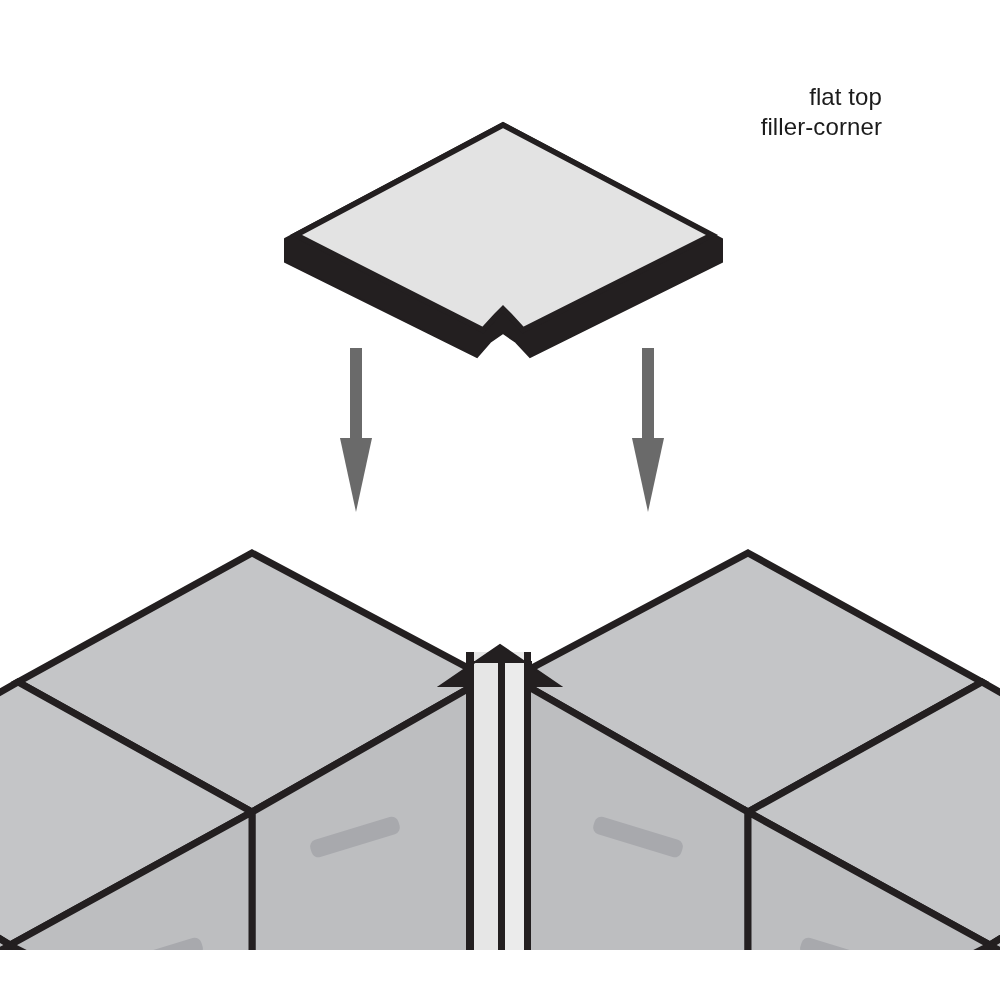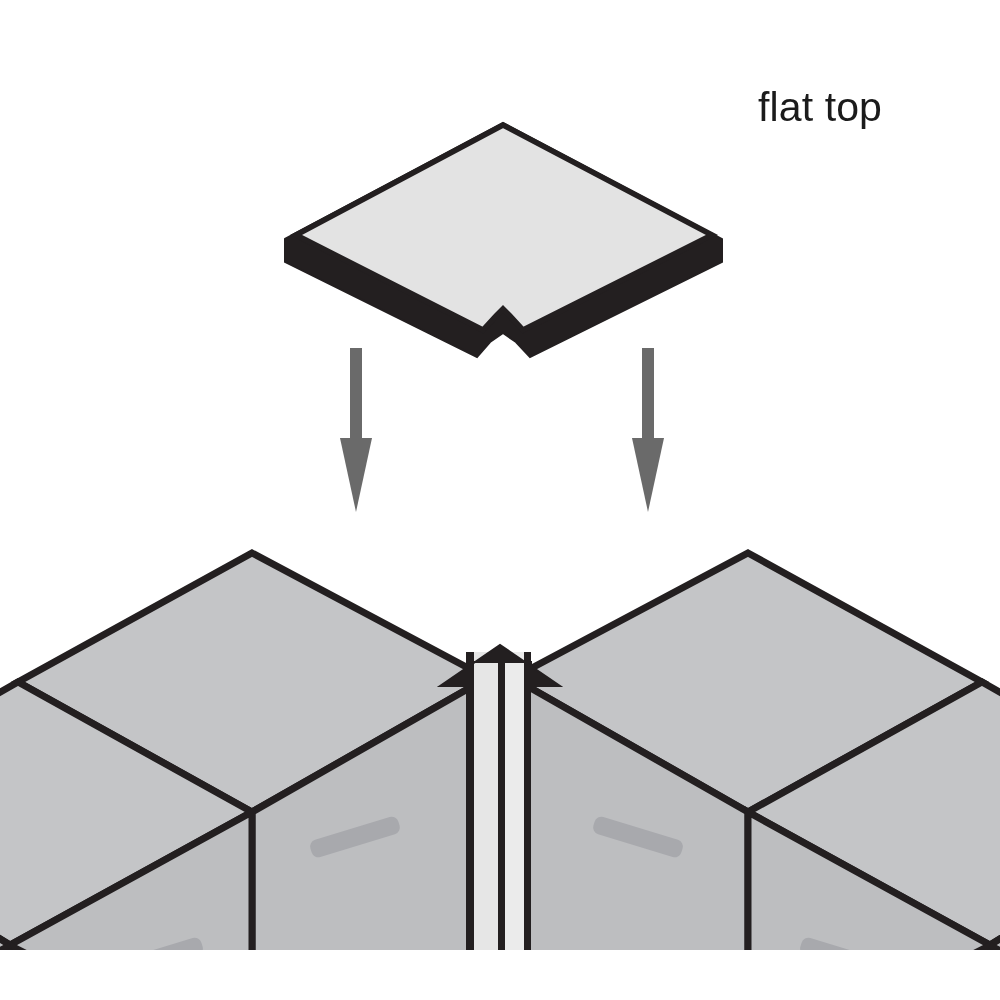--- a/index.html
+++ b/index.html
@@ -26,21 +26,21 @@
     width: 1000px;
     height: 1000px;
     display: block;
   }
   .callout-label {
     position: absolute;
     right: 118px;
     top: 82px;
     text-align: right;
     font-family: "Liberation Sans", sans-serif;
-    font-size: 41px;
+    font-size: 24px;
     line-height: 1.23;
     color: #1b1b1b;
     letter-spacing: 0.1px;
     white-space: nowrap;
   }
   .callout-line { display: block; }
 </style>
 </head>
 <body>
 
@@ -149,15 +149,16 @@
                  L 469,662
                  L 469,686
                  Z"></path>
       </g>
 
     </g>
   </svg>
 
   <div class="callout-label">
     <span class="callout-line">flat top</span>
+    <span class="callout-line">filler-corner</span>
   </div>
 
 </div>
 
 </body></html>

